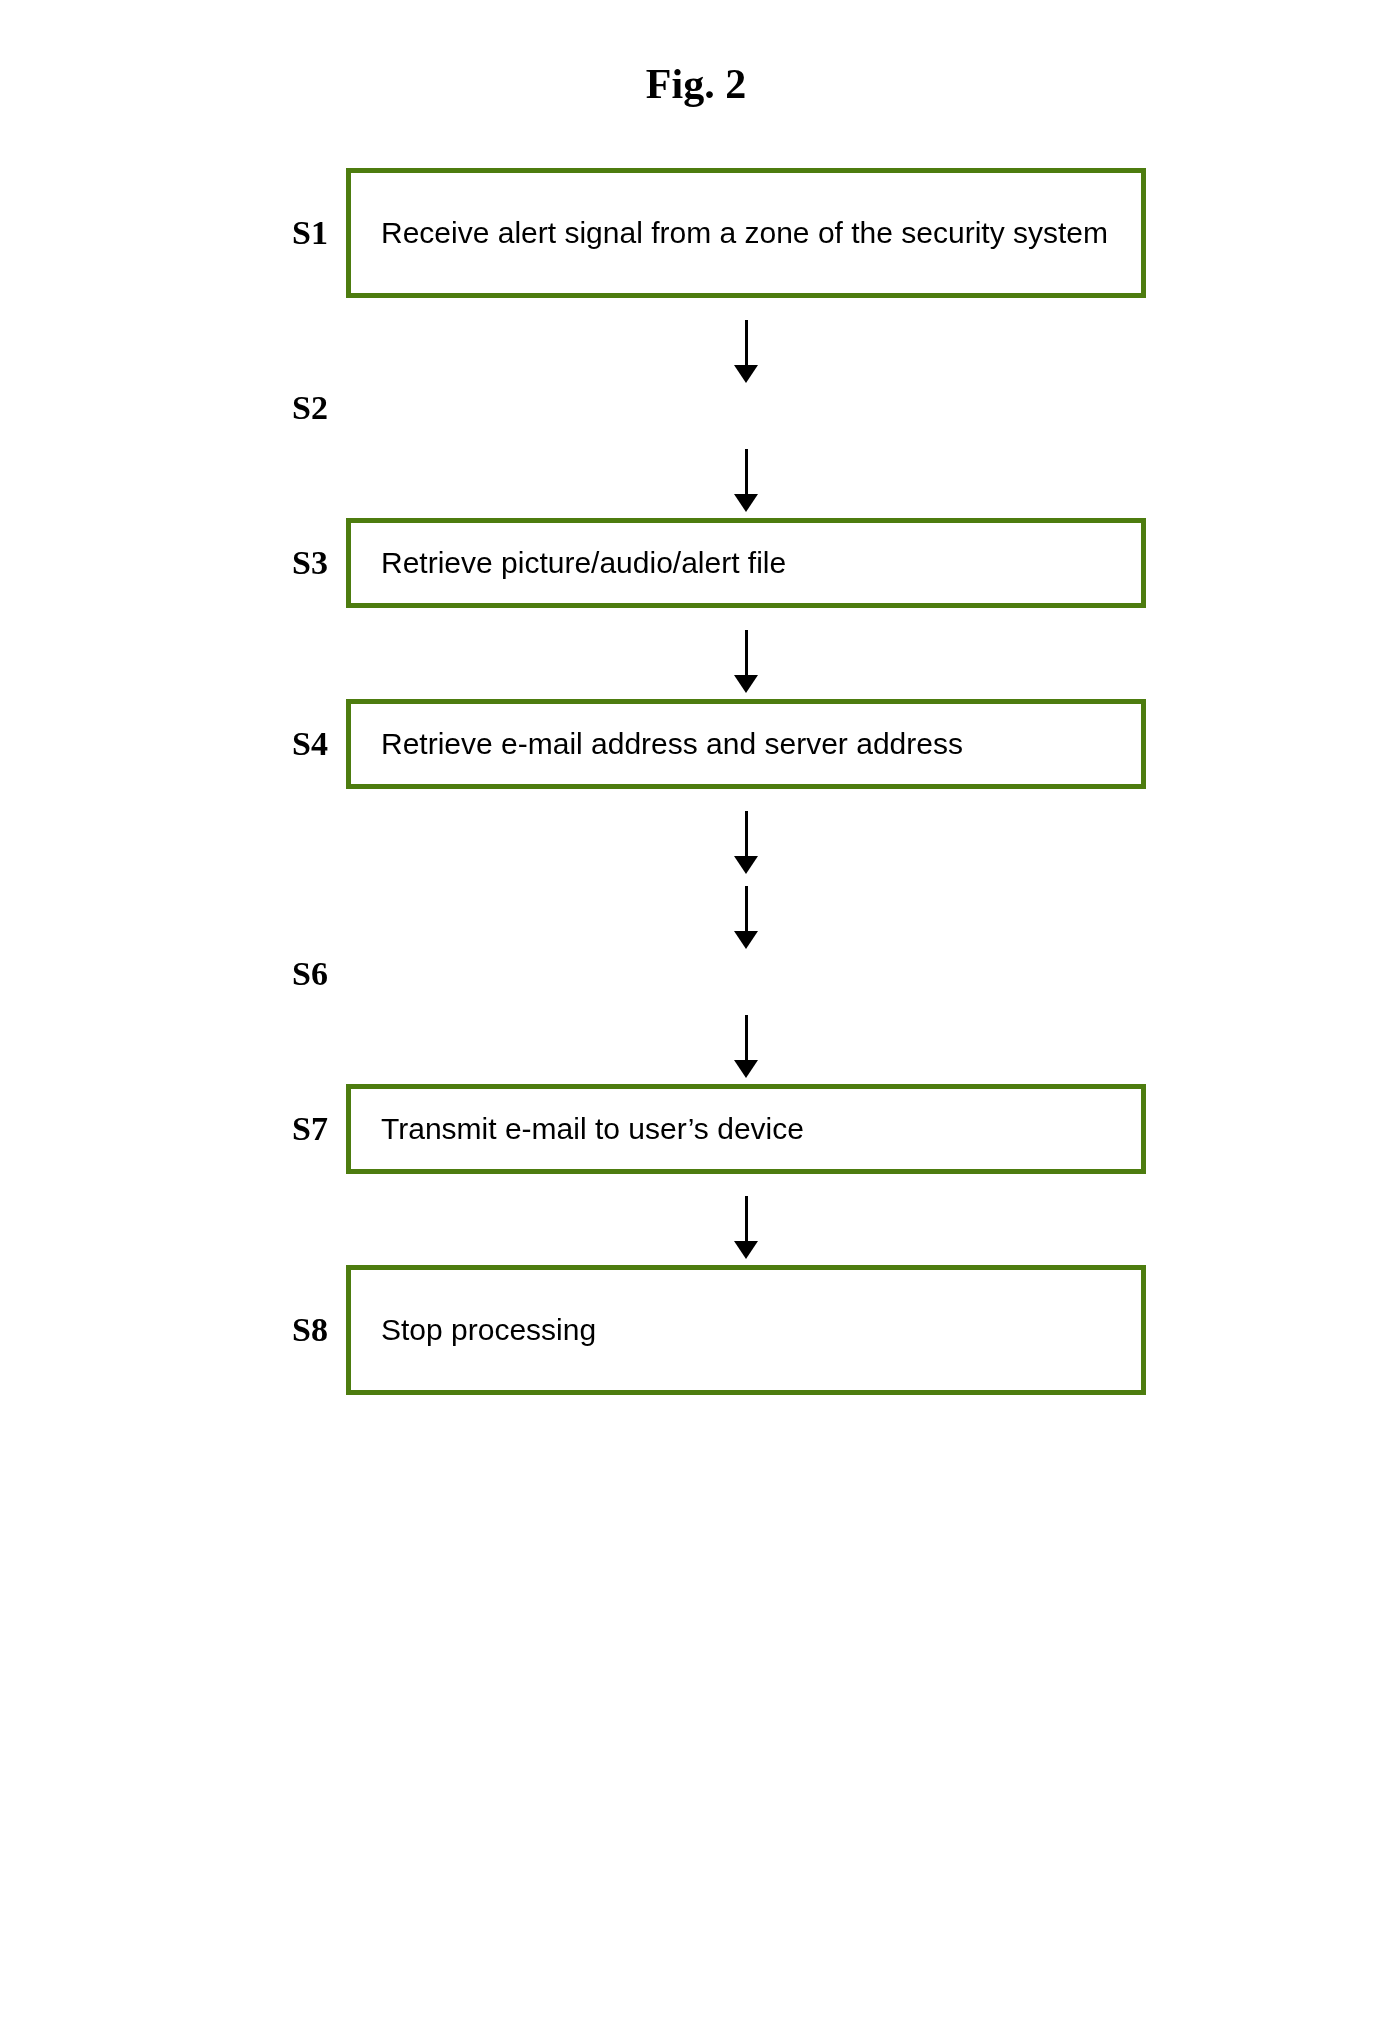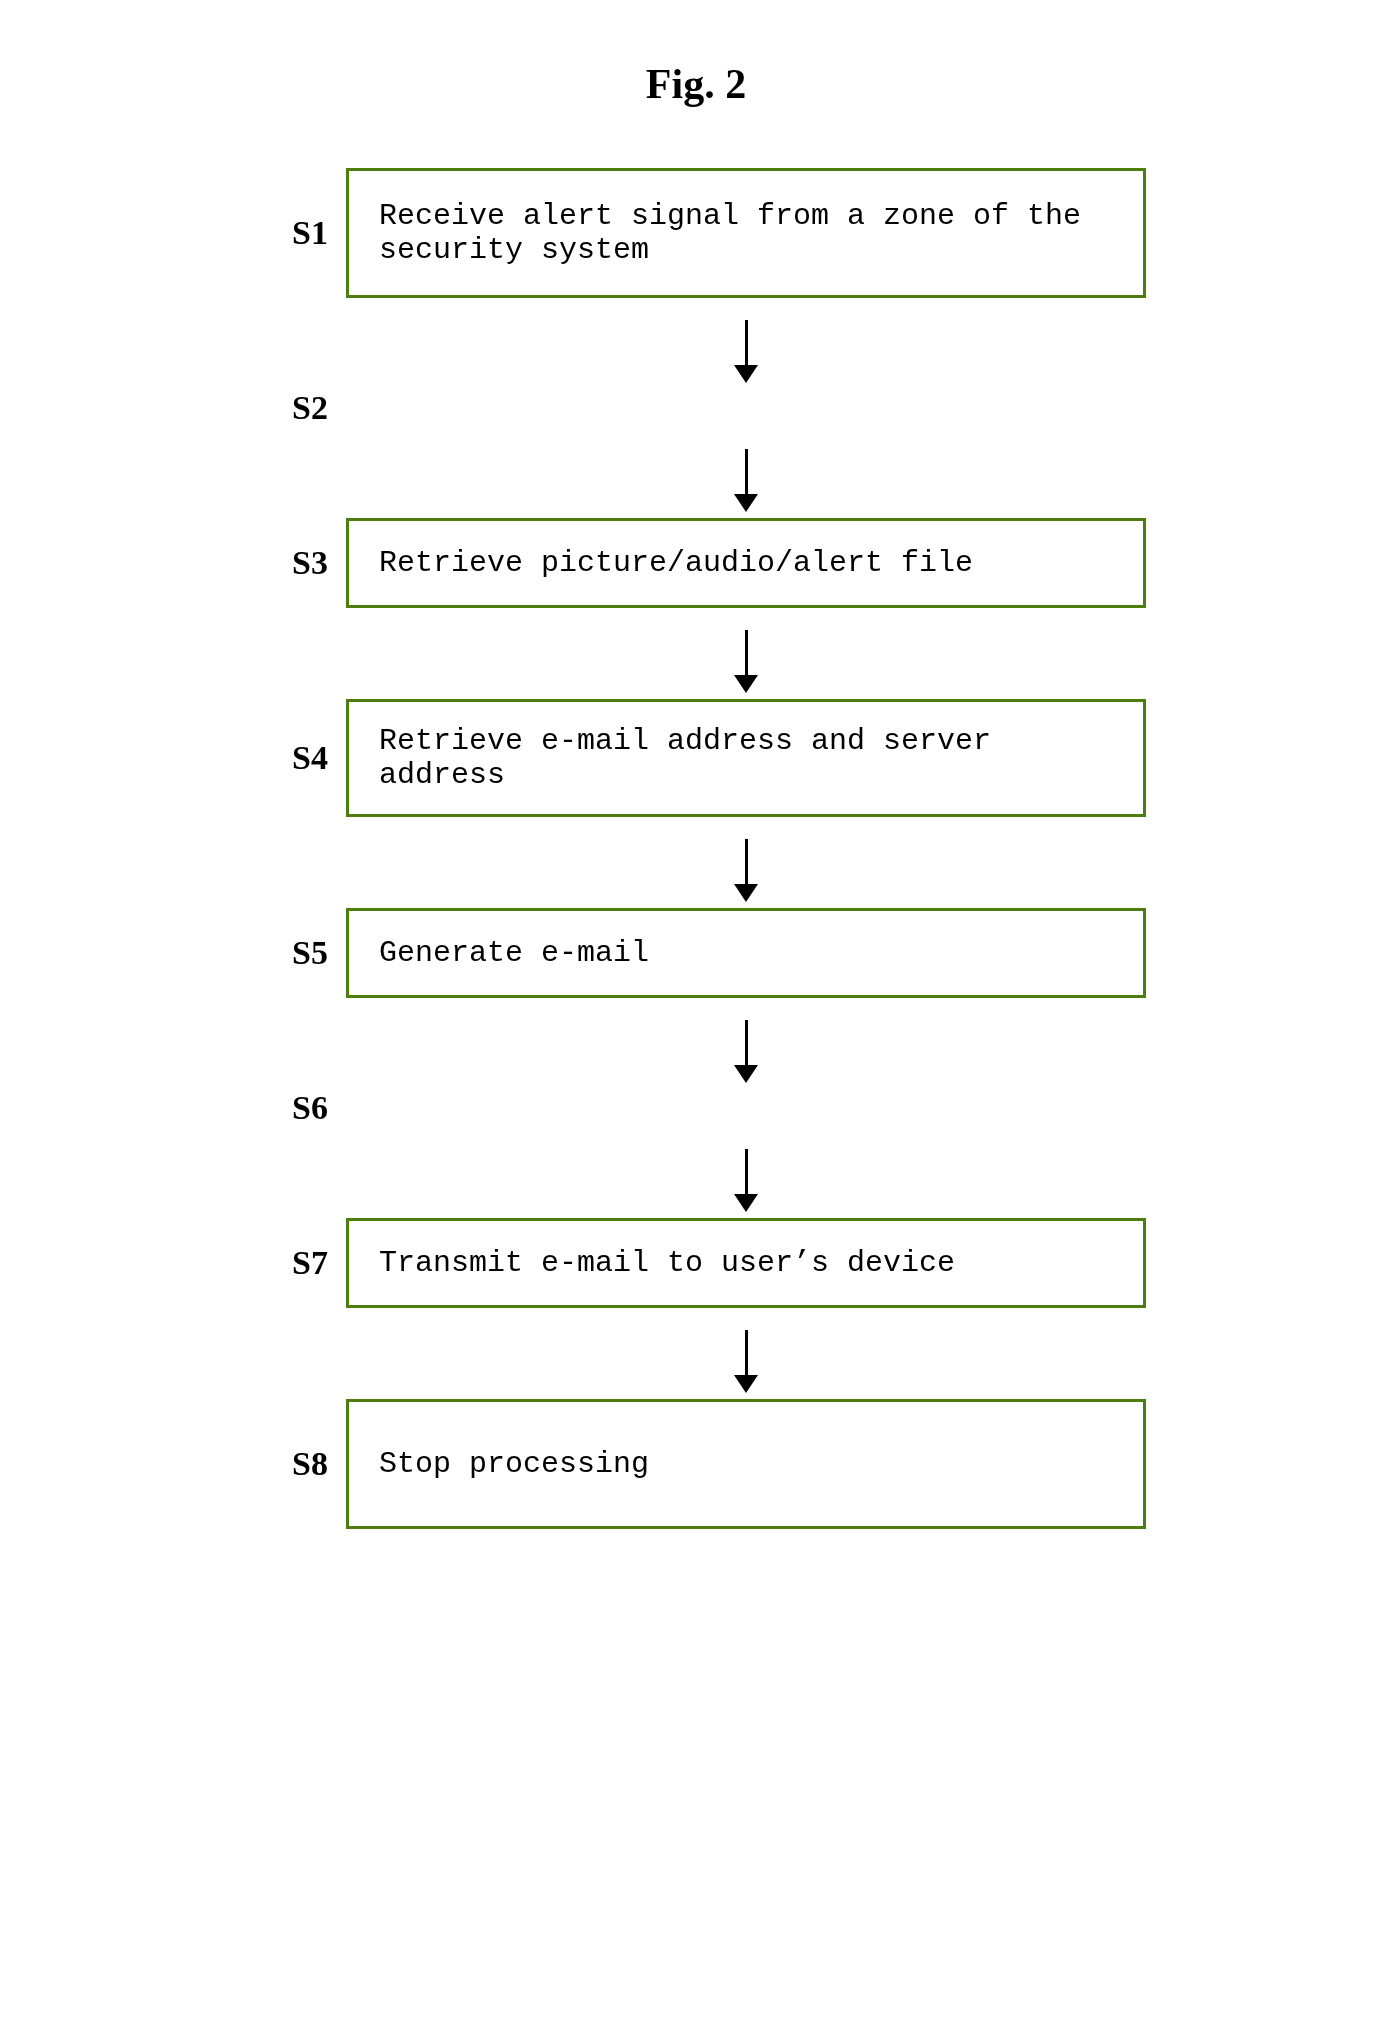--- a/index.html
+++ b/index.html
@@ -54,25 +54,25 @@
       font-size: 34px;
       font-weight: bold;
       width: 100px;
       text-align: right;
       padding-right: 18px;
       font-family: 'Times New Roman', Times, serif;
       flex-shrink: 0;
     }
 
     .step-box {
-      border: 3px solid #4d7c0f;
+      border: 5px solid #4d7c0f;
       padding: 22px 30px;
       flex: 1;
       font-size: 30px;
-      font-family: Liberation Mono, monospace;
+      font-family: Liberation Sans, sans-serif;
       background: #ffffff;
       min-height: 90px;
       display: flex;
       align-items: center;
     }
 
     .step-box.tall {
       min-height: 130px;
     }
 
@@ -183,26 +183,20 @@
     <div class="arrow-container">
       <div class="arrow-spacer"></div>
       <div class="arrow-col">
         <div class="arrow-down">
           <div class="arrow-line"></div>
           <div class="arrow-head"></div>
         </div>
       </div>
     </div>
 
-    <div class="step-row">
-      <div class="step-label">S5</div>
-      <div class="step-box">
-        <span>Generate e-mail</span>
-      </div>
-    </div>
 
     <div class="arrow-container">
       <div class="arrow-spacer"></div>
       <div class="arrow-col">
         <div class="arrow-down">
           <div class="arrow-line"></div>
           <div class="arrow-head"></div>
         </div>
       </div>
     </div>

